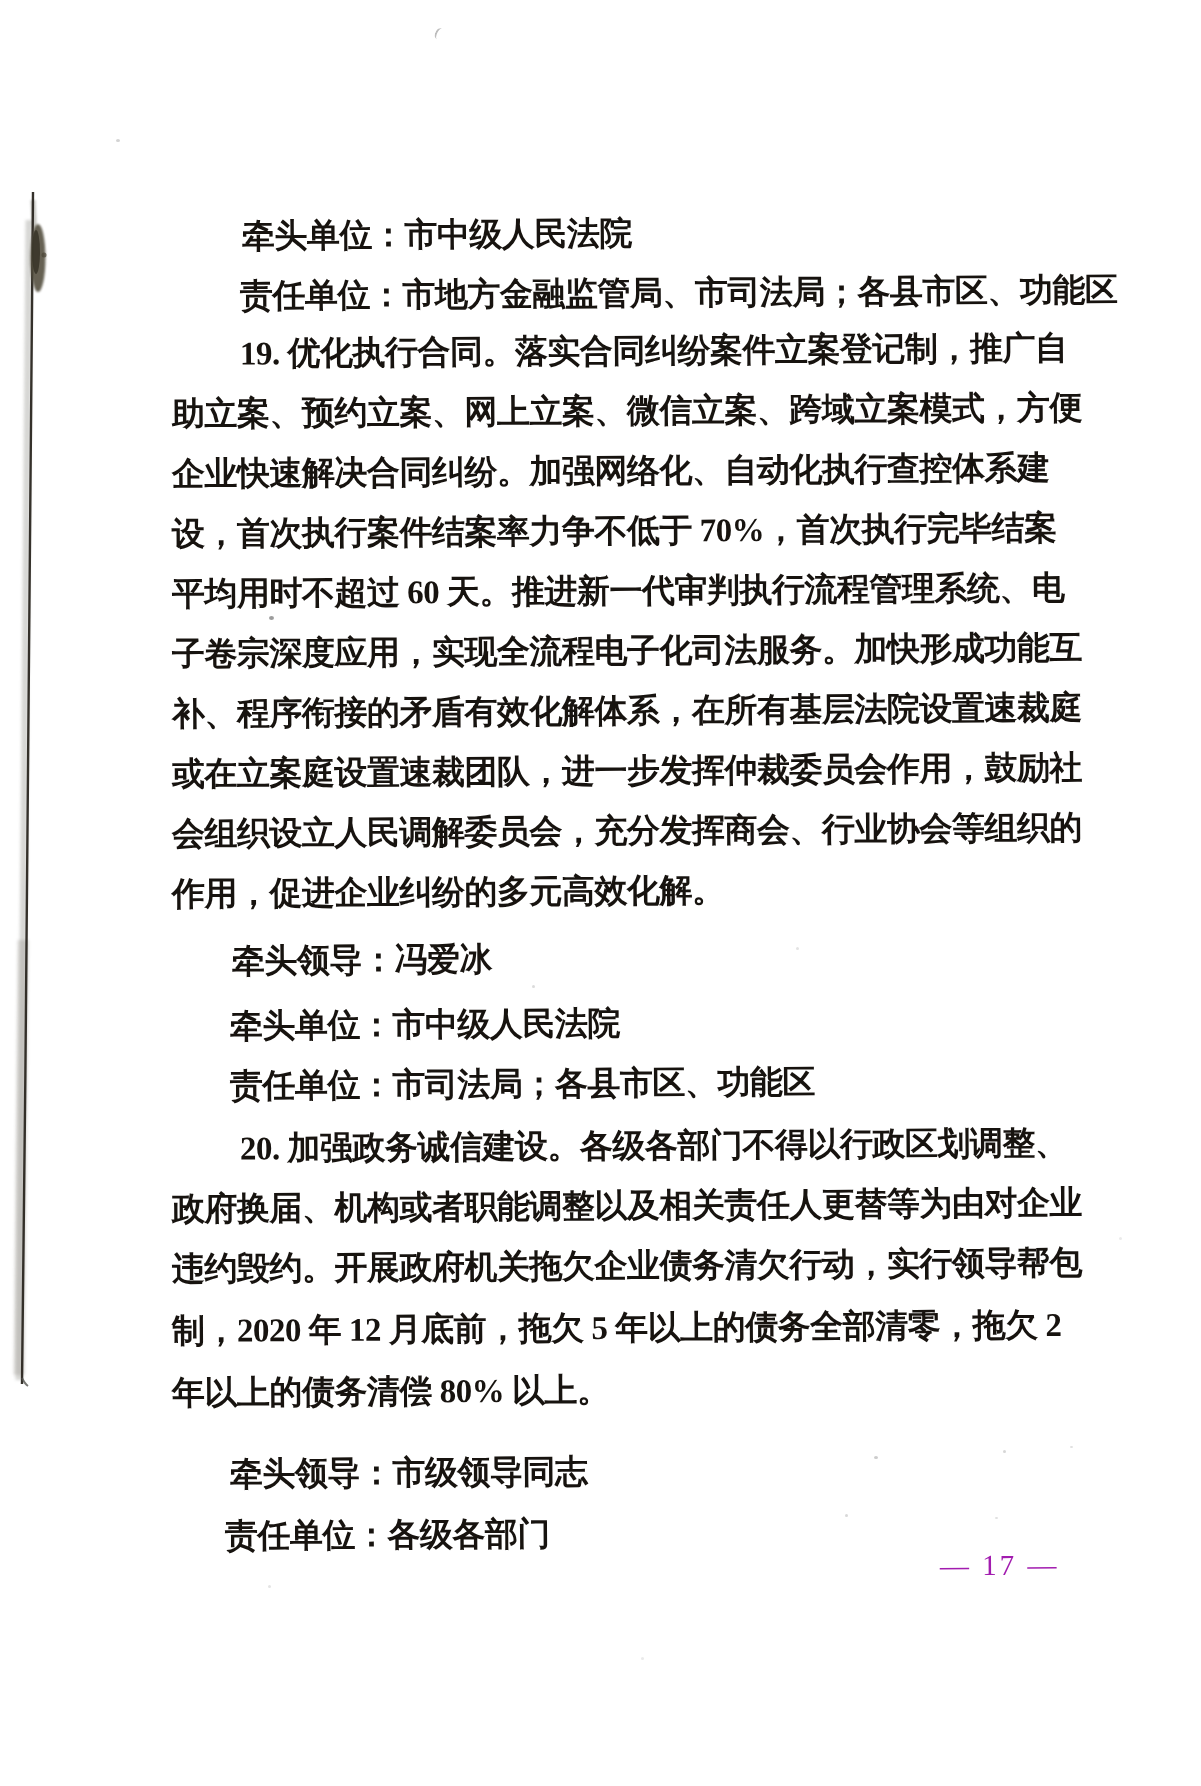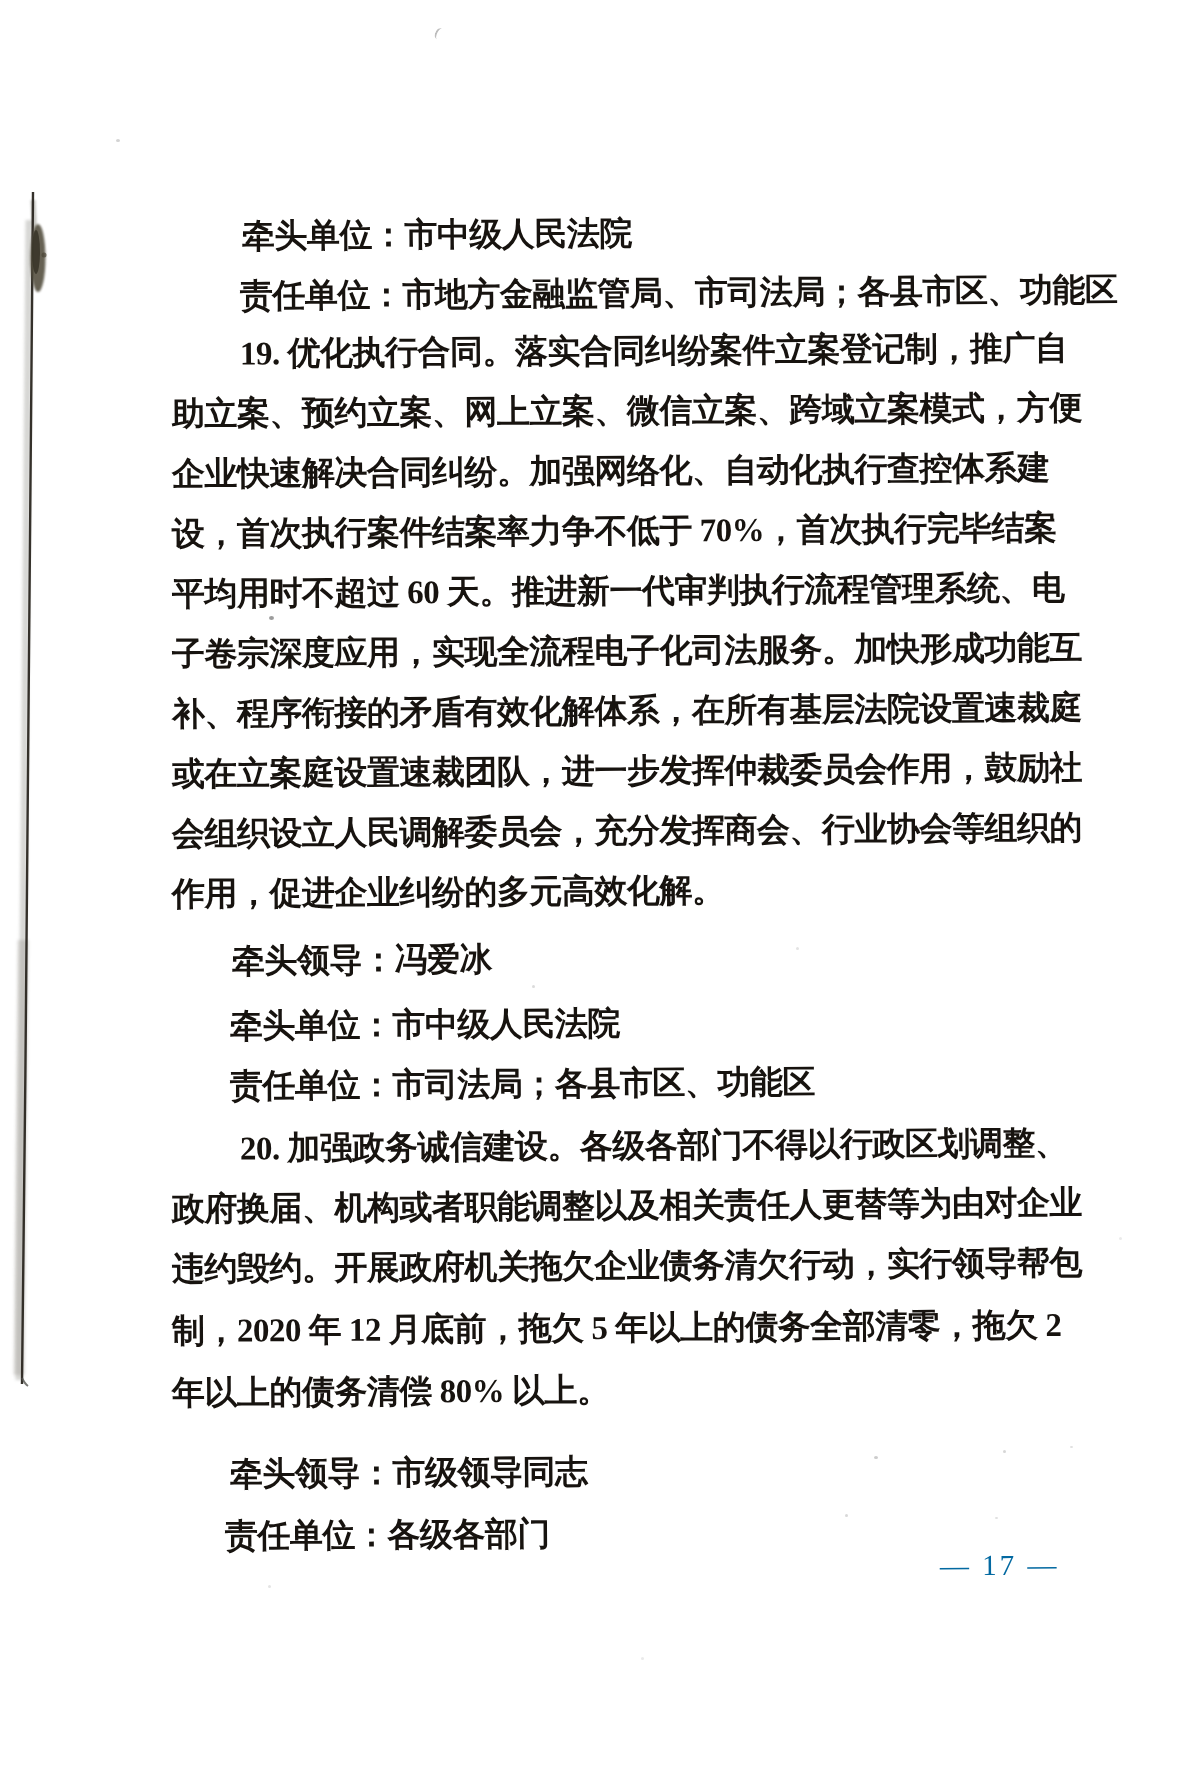--- a/index.html
+++ b/index.html
@@ -24,21 +24,21 @@
     color:var(--ink);
     transform:rotate(-0.4deg);
     transform-origin:0 50%;
   }
   .para{ text-indent:68px; }
   .pageno{
     position:absolute;
     left:940px;top:1549px;
     font-size:29px;font-weight:400;
     letter-spacing:3px;
-    color:#0369a1;
+    color:#a21caf;
     transform:rotate(-0.4deg);
     white-space:nowrap;
   }
   .artifact-svg{
     position:absolute;left:0;top:140px;width:70px;height:1300px;
     pointer-events:none;
   }
   .blur2{filter:blur(1.6px);}
   .blur1{filter:blur(0.8px);}
   .speck{

